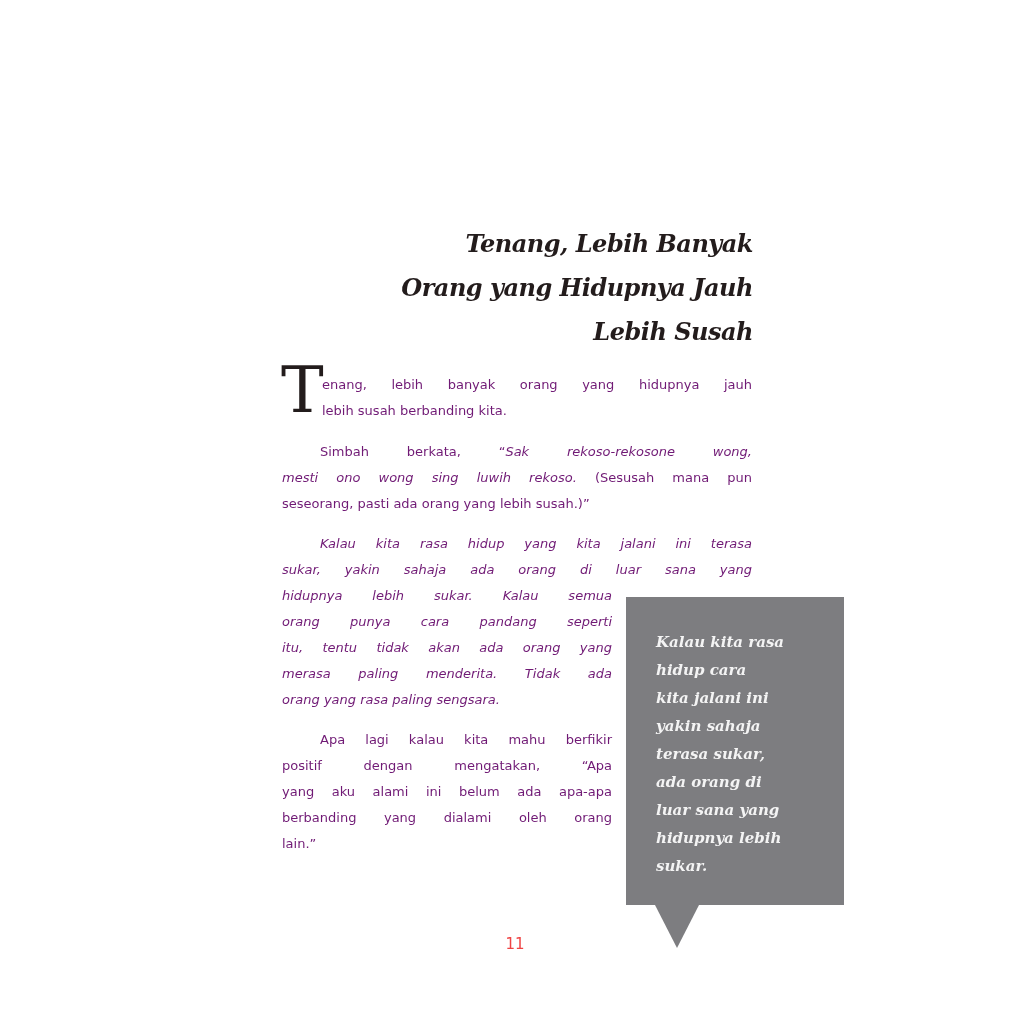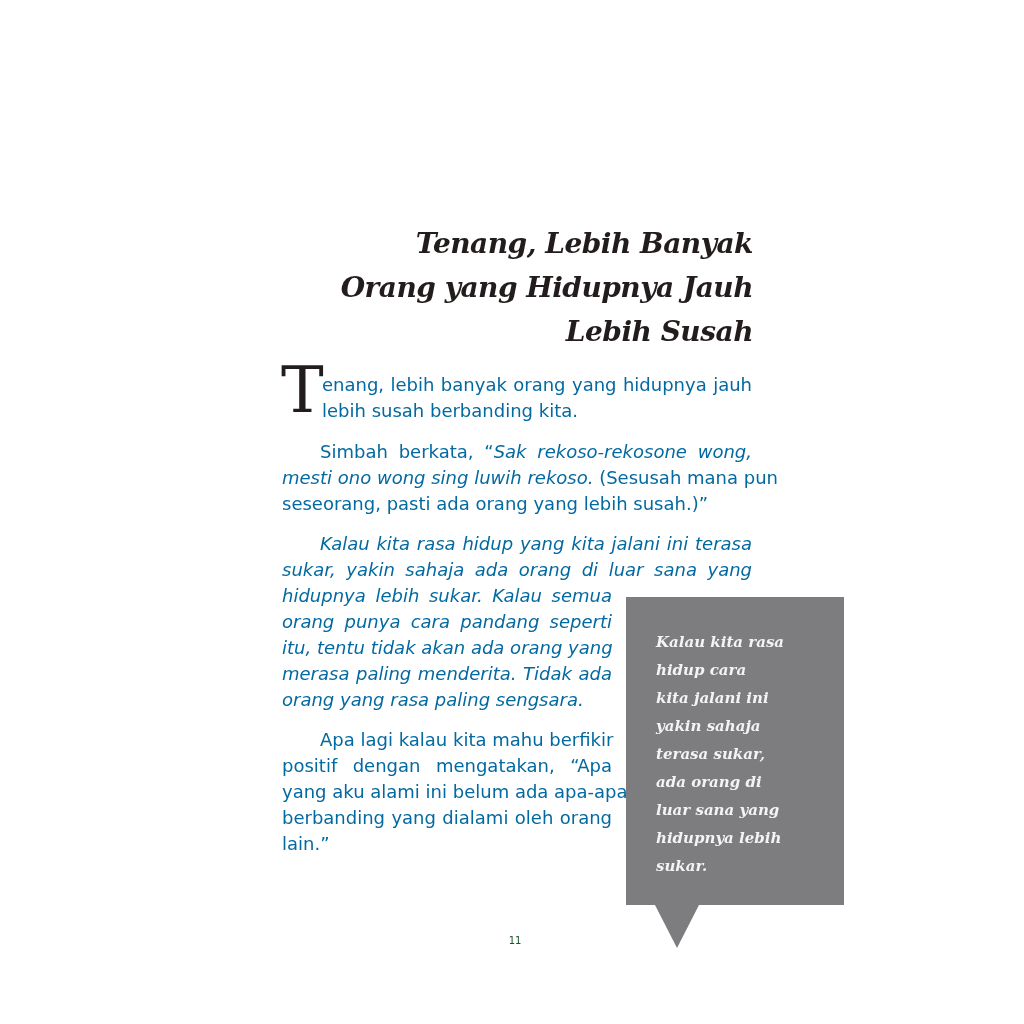--- a/index.html
+++ b/index.html
@@ -4,26 +4,26 @@
 <style>
   html, body { margin: 0; padding: 0; }
   body {
     width: 1024px; height: 1024px; background: #ffffff; position: relative; overflow: hidden;
     font-family: "DejaVu Sans", sans-serif; color: #2b2424;
   }
   .page { position: absolute; left: 0; top: 0; width: 1024px; height: 1024px; }
   .title {
     position: absolute; left: 270px; top: 222px; width: 483px;
     text-align: right; font-family: "DejaVu Serif", serif; font-style: italic; font-weight: bold;
-    font-size: 28px; line-height: 44px; color: #231c1c; letter-spacing: -0.5px;
+    font-size: 24px; line-height: 44px; color: #231c1c; letter-spacing: -0.5px;
   }
   .title div { white-space: nowrap; }
   .body-text {
     position: absolute; left: 282px; width: 470px;
-    font-size: 18px; line-height: 26px; color: #0369a1;
+    font-size: 13px; line-height: 26px; color: #701a75;
     text-align: justify; text-align-last: left;
   }
   .line { display: block; white-space: nowrap; text-align: justify; text-align-last: justify; }
   .line.last { text-align-last: left; }
   .dropcap {
     position: absolute; left: 281px; top: 358px;
     font-family: "DejaVu Serif", serif; font-size: 64px; line-height: 64px; color: #231c1c;
     font-weight: normal;
   }
   .indent { padding-left: 38px; }
@@ -36,21 +36,21 @@
     border-left: 22px solid transparent; border-right: 22px solid transparent; border-top: 43px solid #7d7d80;
   }
   .callout-text {
     position: absolute; left: 656px; top: 628px; width: 180px;
     font-family: "DejaVu Serif", serif; font-style: italic; font-size: 15px; line-height: 28px;
     color: #f4f4f4; font-weight: bold;
   }
   .callout-text div { white-space: nowrap; }
   .page-number {
     position: absolute; left: 504px; top: 935px; width: 22px; text-align: center;
-    font-size: 10px; color: #14532d;
+    font-size: 15px; color: #ef4444;
   }
 </style>
 </head>
 <body>
 
 <div class="page">
 
   <div class="title">
     <div>Tenang, Lebih Banyak</div>
     <div>Orang yang Hidupnya Jauh</div>

